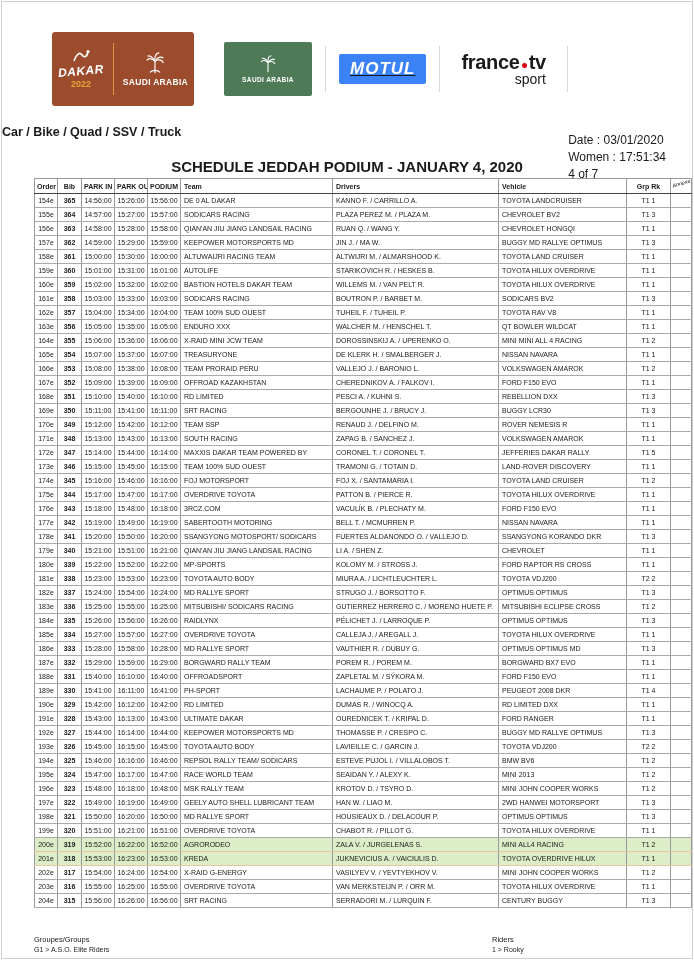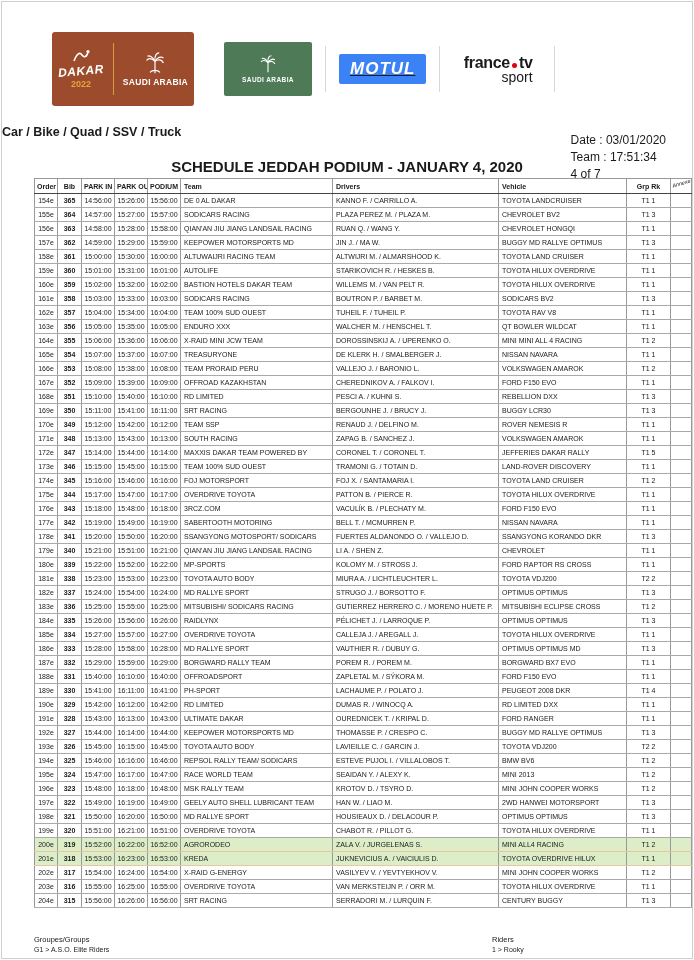--- a/index.html
+++ b/index.html
@@ -20,21 +20,21 @@
   .dakar-right .lbl { color:#fff; font-weight:bold; font-size:8.5px; letter-spacing:.3px; white-space:nowrap; }
 
   .saudi-box { flex:0 0 auto; width:88px; height:54px; background:#4e7a57; border-radius:2px;
                display:flex; flex-direction:column; align-items:center; justify-content:center; gap:3px; margin-left:30px; }
   .saudi-box .lbl { color:#fff; font-weight:bold; font-size:6.5px; letter-spacing:.4px; }
 
   .motul-box { flex:0 0 auto; background:#3b82f6; border-radius:2px; padding:5px 11px;text-decoration:underline; }
   .motul-text { color:#fff; font-weight:bold; font-style:italic; font-size:17px; letter-spacing:1px; }
 
   .ftv { flex:0 0 auto; display:flex; flex-direction:column; align-items:flex-end; padding:0 8px; }
-  .ftv-top { display:flex; align-items:center; font-weight:bold; font-size:16px; letter-spacing:-.3px;text-align:right; }
+  .ftv-top { display:flex; align-items:center; font-weight:bold; font-size:20px; letter-spacing:-.3px;text-align:right; }
   .ftv-dot { width:5px; height:5px; border-radius:50%; background:#e1000f; margin:5px 2px 0 2px; }
   .ftv-sport { font-size:14px; font-weight:400; margin-top:-3px;margin-left:40px; }
 
   .reb { flex:0 0 auto; width:116px; }
   .reb-top { display:flex; align-items:flex-start; justify-content:flex-end; gap:2px; }
   .reb-name { font-weight:bold; font-size:9px; letter-spacing:.5px; }
   .reb-sub { font-size:4.5px; letter-spacing:1.2px; text-align:right; margin-top:-1px; }
   .reb-rule { border-top:1px solid #222; margin:3px 0 2px; }
   .reb-off { font-size:5px; font-weight:bold; letter-spacing:.4px; text-align:left; }
 
@@ -127,21 +127,21 @@
     </div>
 
     <div class="lsep"></div>
 
   </div>
 
   <div class="subheader">
     <div class="categories">Car / Bike / Quad / SSV / Truck</div>
     <div class="dateblock">
       <div>Date : 03/01/2020</div>
-      <div>Team : 17:51:34</div>
+      <div>Women : 17:51:34</div>
       <div>4 of 7</div>
     </div>
   </div>
 
   <div class="title">SCHEDULE JEDDAH PODIUM - JANUARY 4, 2020</div>
 
   <table class="sched">
     <colgroup>
       <col style="width:23px">
         <col style="width:24px">

